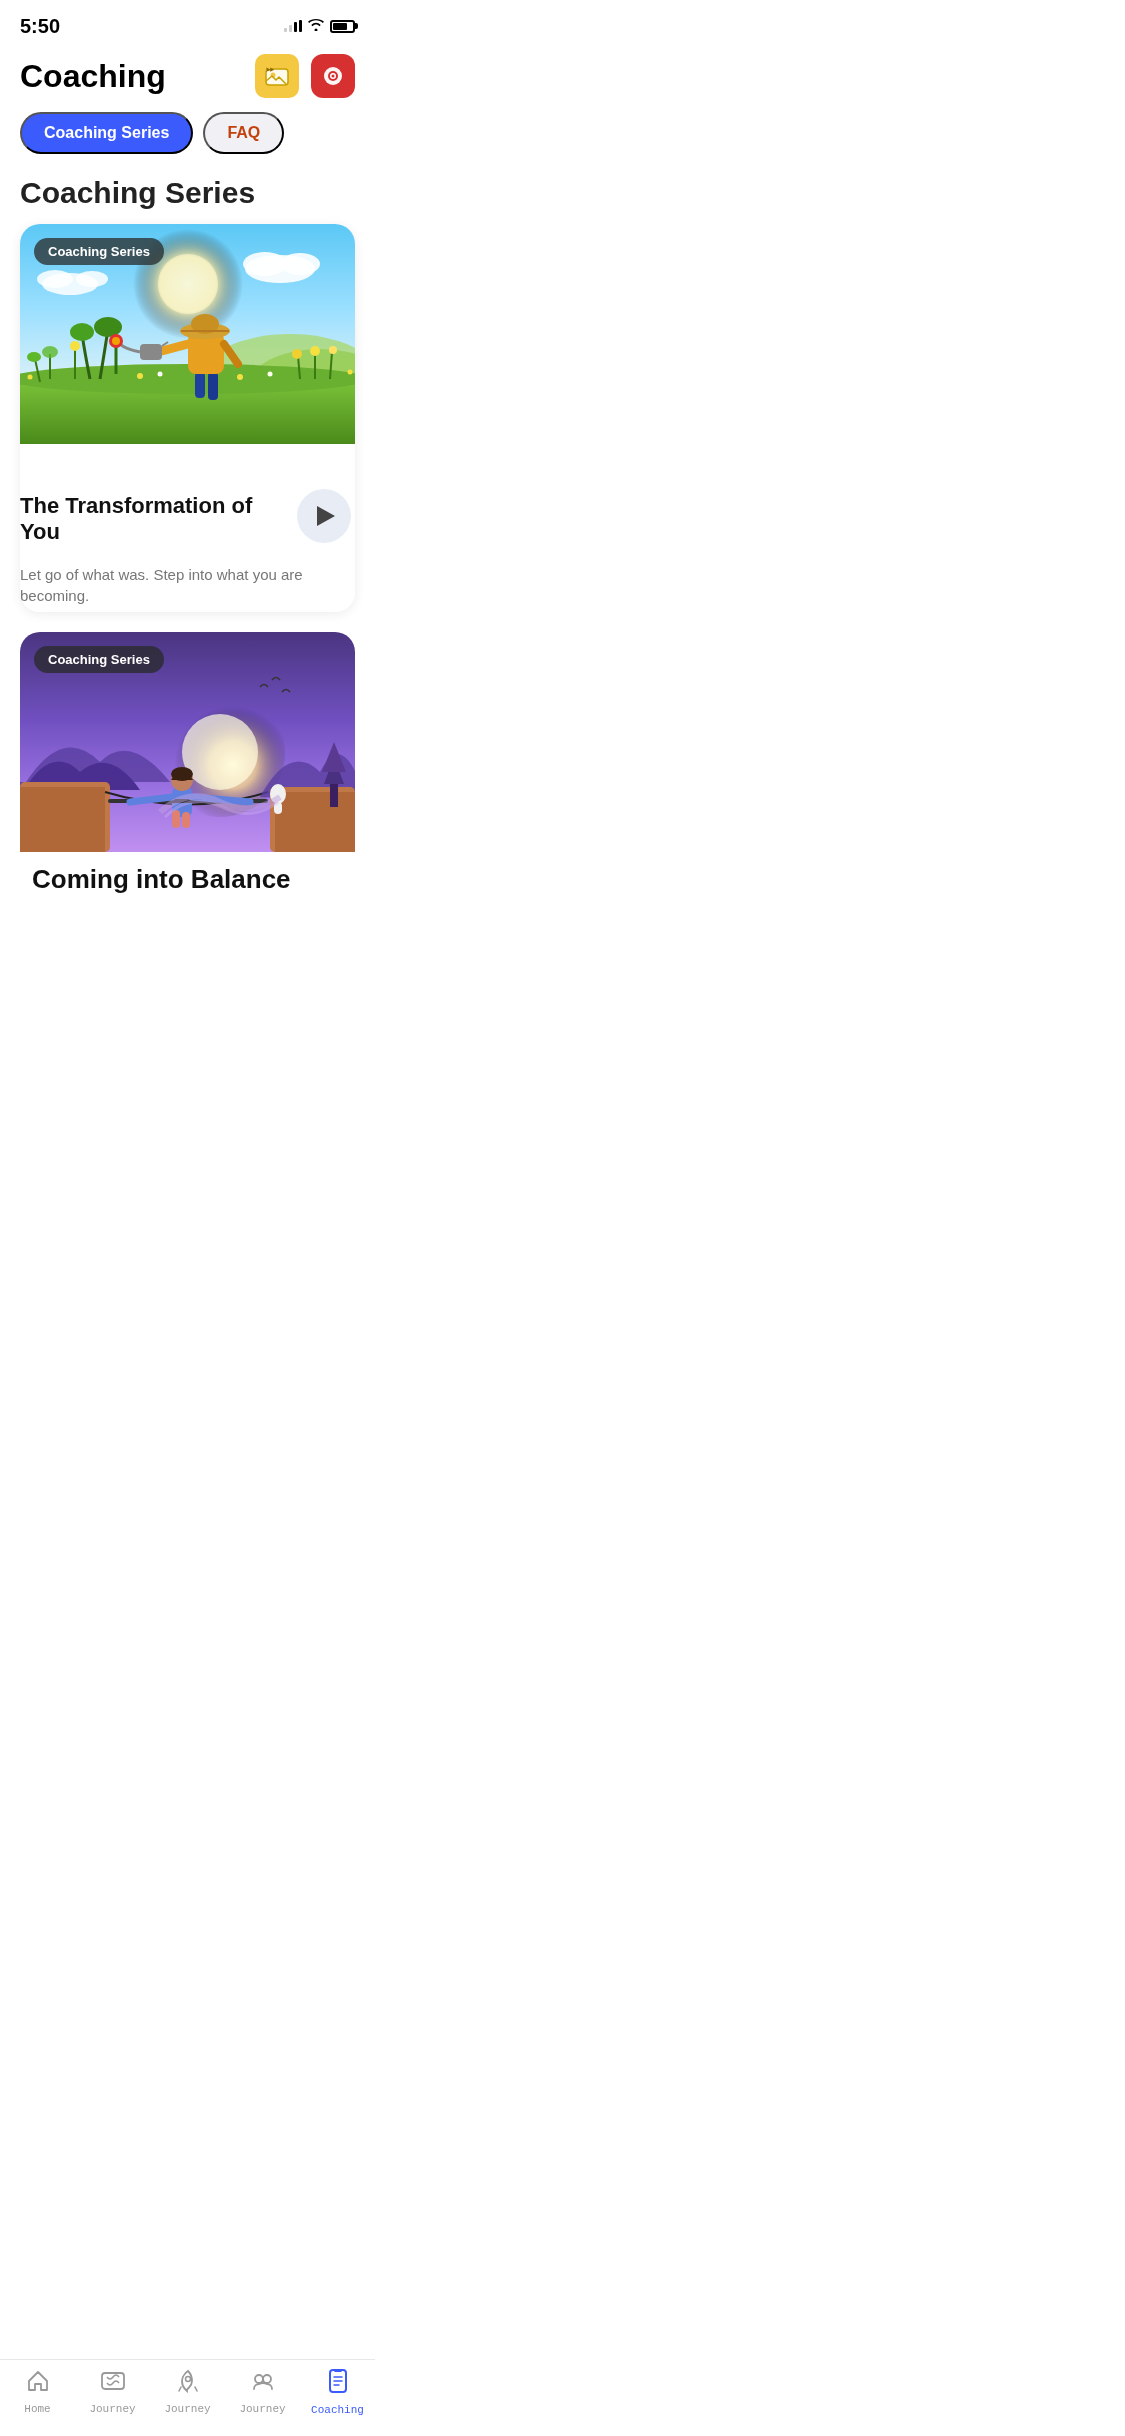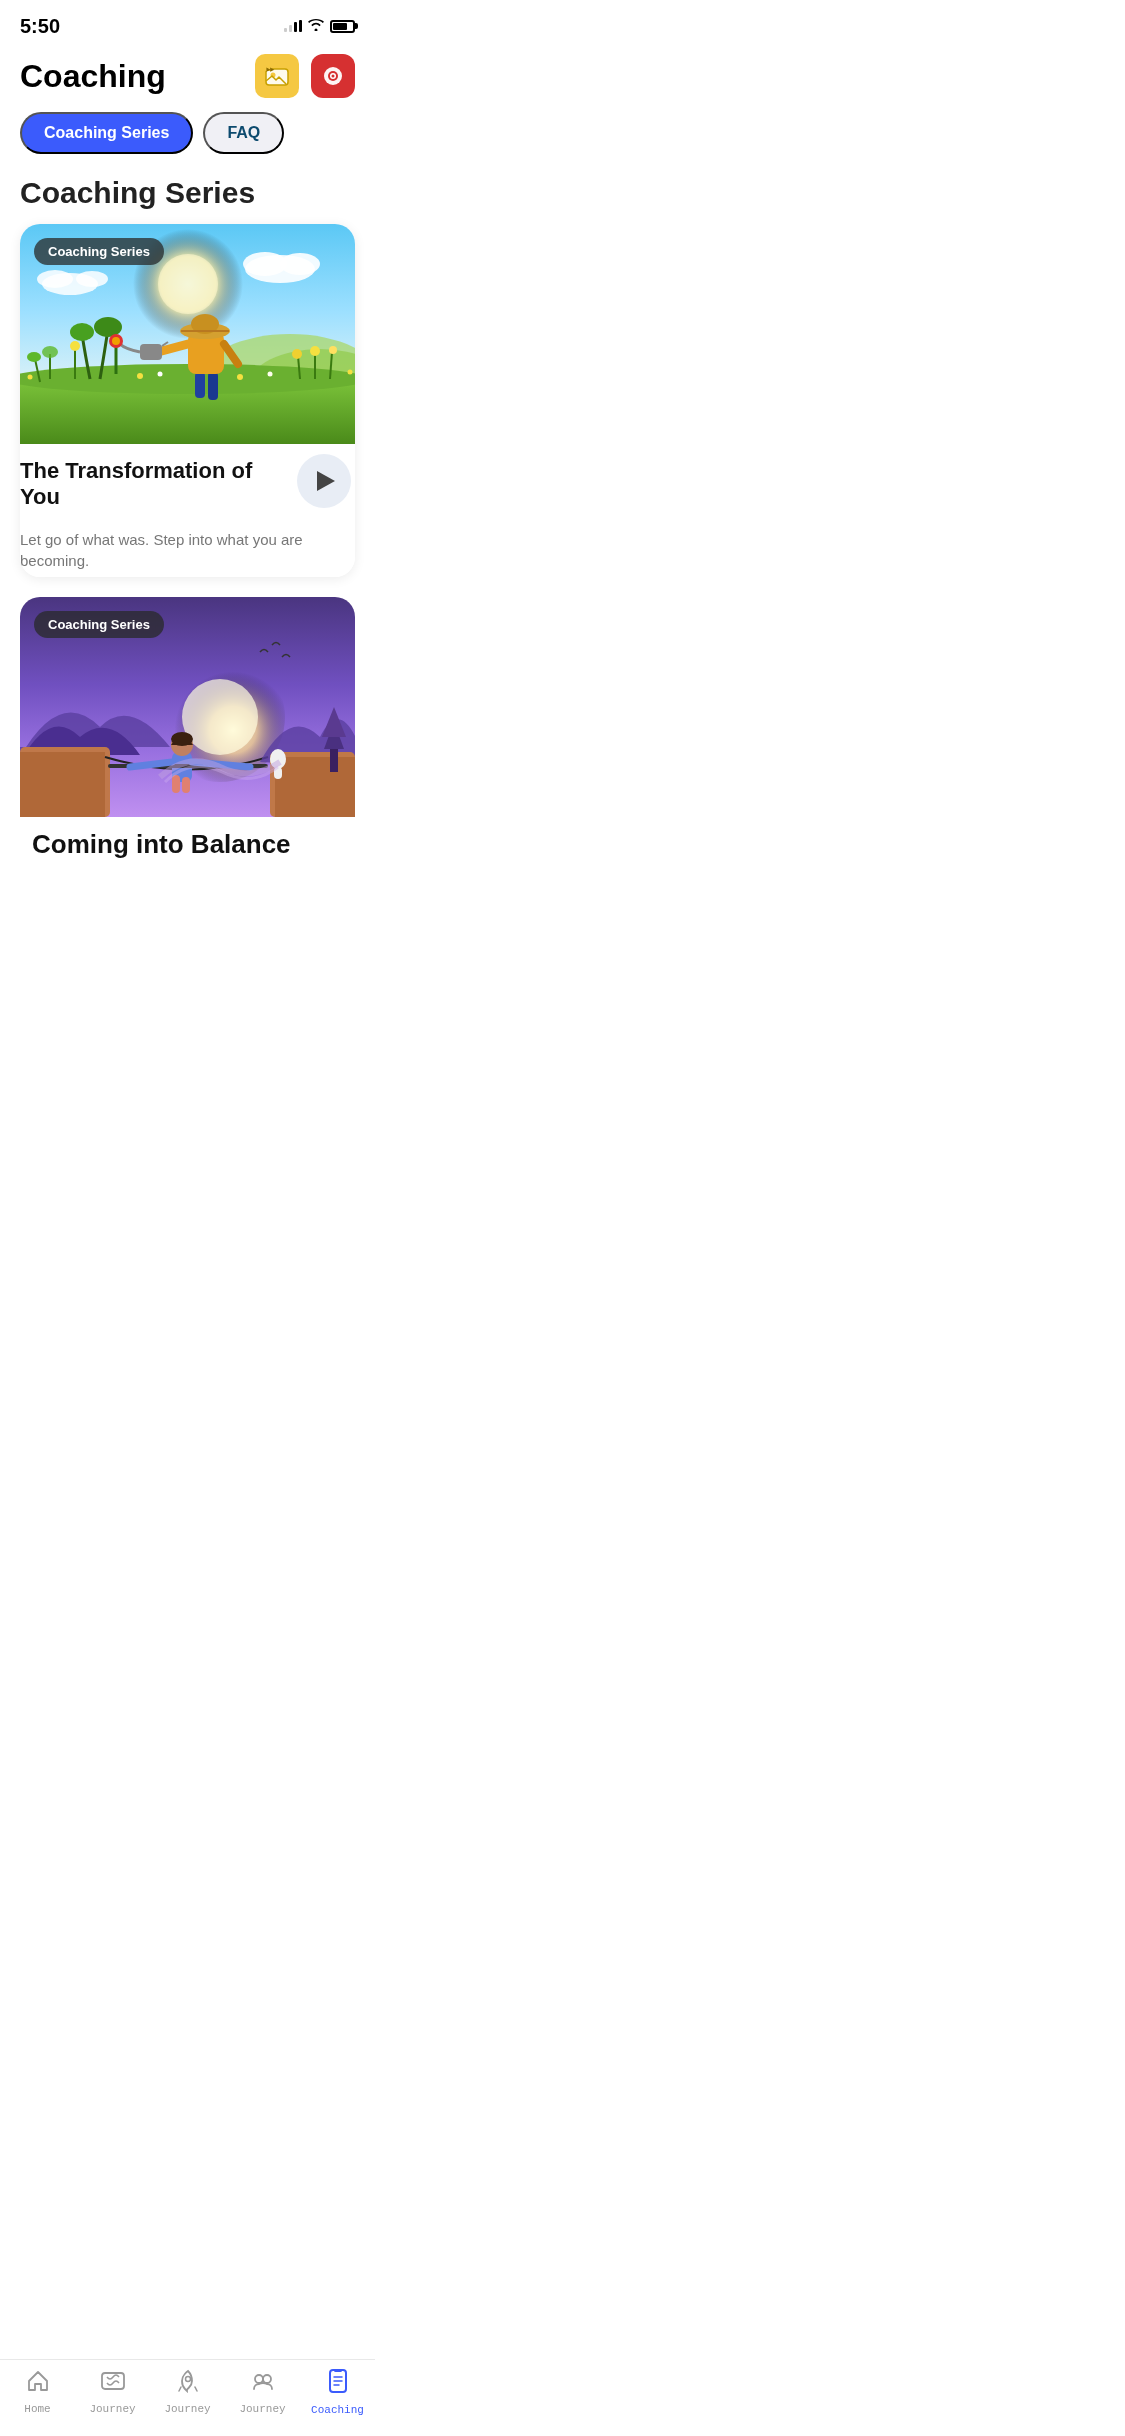--- a/index.html
+++ b/index.html
@@ -126,21 +126,21 @@
       font-size: 16px;
       font-weight: 600;
       cursor: pointer;
     }
     .pill-active {
       background: #3b5bfc;
       color: #fff;
     }
     .pill-inactive {
       background: #f0f0f5;
-      color: #0c4a6e;
+      color: #c2410c;
     }
 
     
     .section-title {
       font-size: 30px;
       font-weight: 800;
       color: #222;
       padding: 6px 20px 14px;
     }
 
@@ -185,20 +185,21 @@
     
     .card-info {
       padding: 14px 0 6px 0;
       background: #fff;
     }
     .card-title-row {
       display: flex;
       align-items: flex-start;
       justify-content: space-between;
       padding: 0 4px 0 0;
+      margin-top: 35px;
     }
     .card-title {
       font-size: 22px;
       font-weight: 800;
       color: #111;
       line-height: 1.2;
       flex: 1;
       padding-right: 10px;
     }
     .play-btn {

